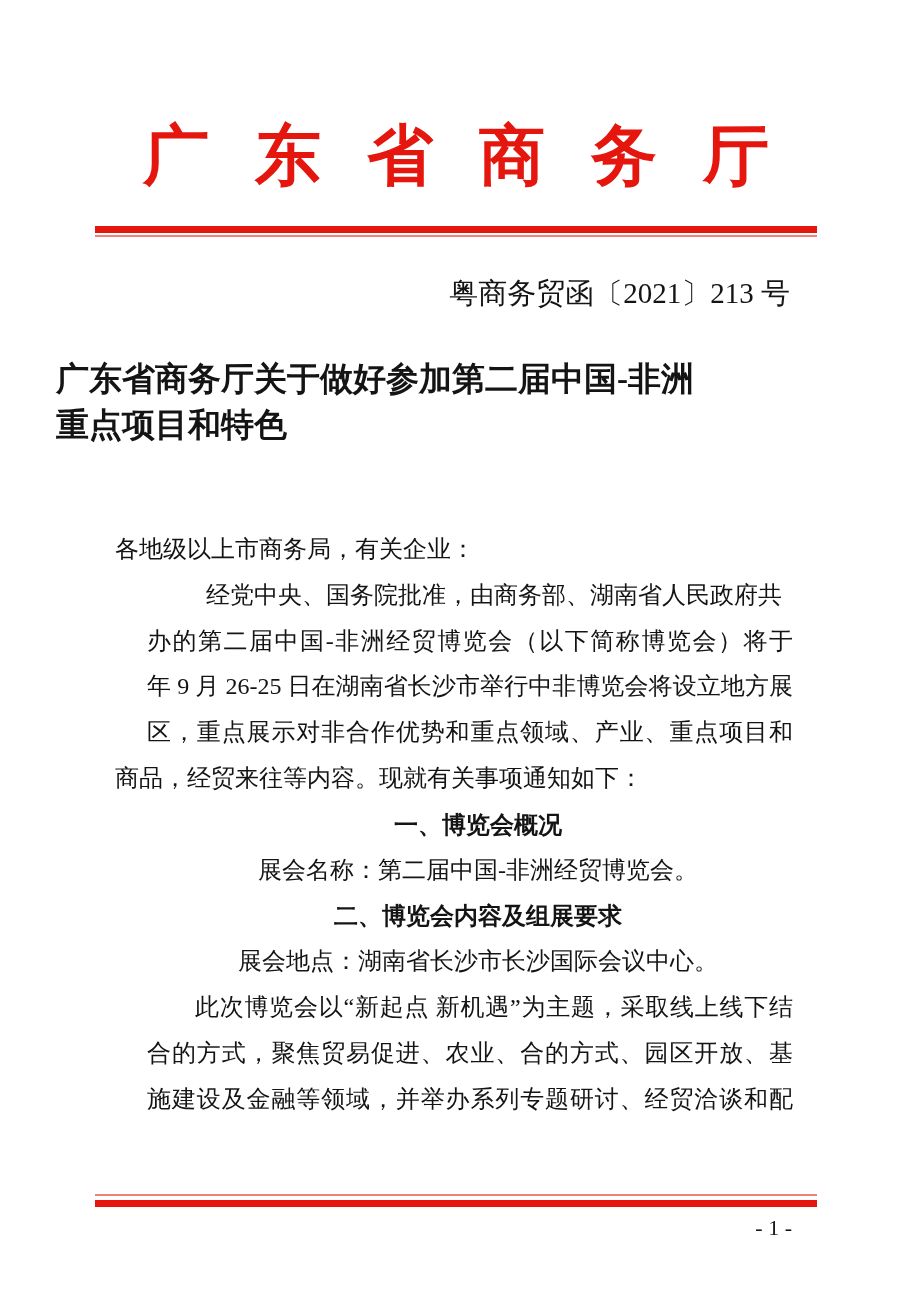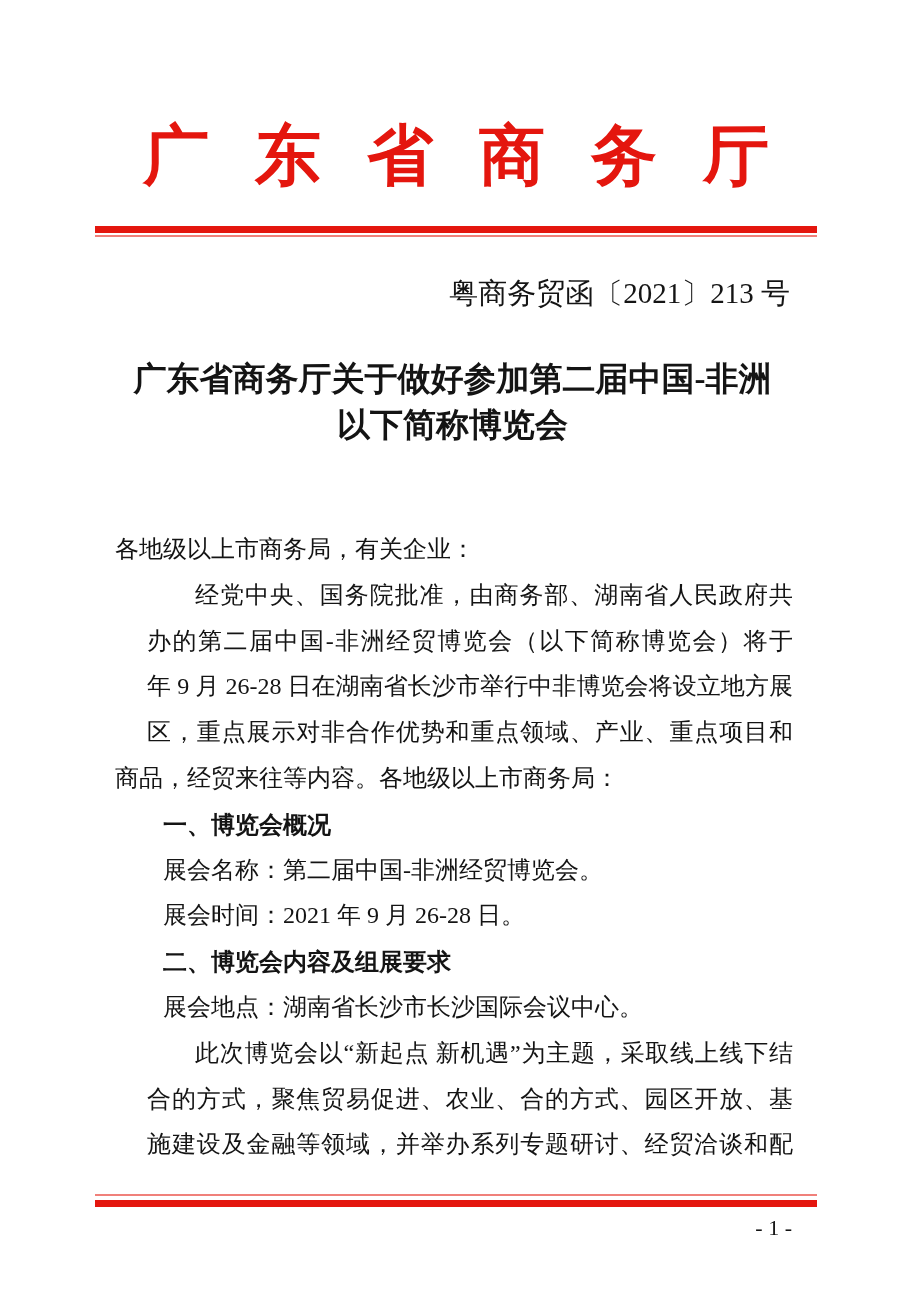--- a/index.html
+++ b/index.html
@@ -47,21 +47,20 @@
     right: 122px;
     font-size: 29px;
     line-height: 32px;
     white-space: nowrap;
   }
   .doc-title {
     position: absolute;
     top: 356px;
     left: 56px;
     right: 63px;
-    text-align: center;
     font-weight: bold;
     font-size: 33px;
     line-height: 46px;
   }
   .body-text {
     position: absolute;
     top: 527px;
     left: 115px;
     width: 678px;
     font-size: 24px;
@@ -72,21 +71,21 @@
     overflow: hidden;
     text-align: left;
     white-space: nowrap;
   }
   .line.fill {
     white-space: normal;
     text-align: justify;
     text-align-last: justify;
     margin-left: 32px;
   }
-  .line.indent { text-indent: 2em; }
+  .line.indent { text-indent: 2em; text-align: center; }
   .line.heading {
     font-weight: bold;
     font-family: "Liberation Sans", "DejaVu Sans", sans-serif;
   }
   .rule-bottom {
     position: absolute;
     top: 1194px;
     left: 95px;
     width: 722px;
   }
@@ -110,33 +109,32 @@
 
   <div class="rule-top">
     <div class="thick"></div>
     <div class="thin"></div>
   </div>
 
   <div class="doc-number">粤商务贸函〔2021〕213 号</div>
 
   <div class="doc-title">
     <div>广东省商务厅关于做好参加第二届中国-非洲</div>
-    <div>以下简称博览会</div>
+    <div>重点项目和特色</div>
   </div>
 
   <div class="body-text">
       <div class="line">各地级以上市商务局，有关企业：</div>
       <div class="line fill indent">经党中央、国务院批准，由商务部、湖南省人民政府共同主</div>
       <div class="line fill">办的第二届中国-非洲经贸博览会（以下简称博览会）将于 2021</div>
-      <div class="line fill">年 9 月 26-28 日在湖南省长沙市举行中非博览会将设立地方展</div>
+      <div class="line fill">年 9 月 26-25 日在湖南省长沙市举行中非博览会将设立地方展</div>
       <div class="line fill">区，重点展示对非合作优势和重点领域、产业、重点项目和特色</div>
-      <div class="line">商品，经贸来往等内容。各地级以上市商务局：</div>
+      <div class="line">商品，经贸来往等内容。现就有关事项通知如下：</div>
       <div class="line indent heading">一、博览会概况</div>
       <div class="line indent">展会名称：第二届中国-非洲经贸博览会。</div>
-      <div class="line indent">展会时间：2021 年 9 月 26-28 日。</div>
       <div class="line indent heading">二、博览会内容及组展要求</div>
       <div class="line indent">展会地点：湖南省长沙市长沙国际会议中心。</div>
       <div class="line fill indent">此次博览会以“新起点 新机遇”为主题，采取线上线下结</div>
       <div class="line fill">合的方式，聚焦贸易促进、农业、合的方式、园区开放、基础设</div>
       <div class="line fill">施建设及金融等领域，并举办系列专题研讨、经贸洽谈和配套活</div>
     </div>
 
   <div class="rule-bottom">
     <div class="thin"></div>
     <div class="thick"></div>

